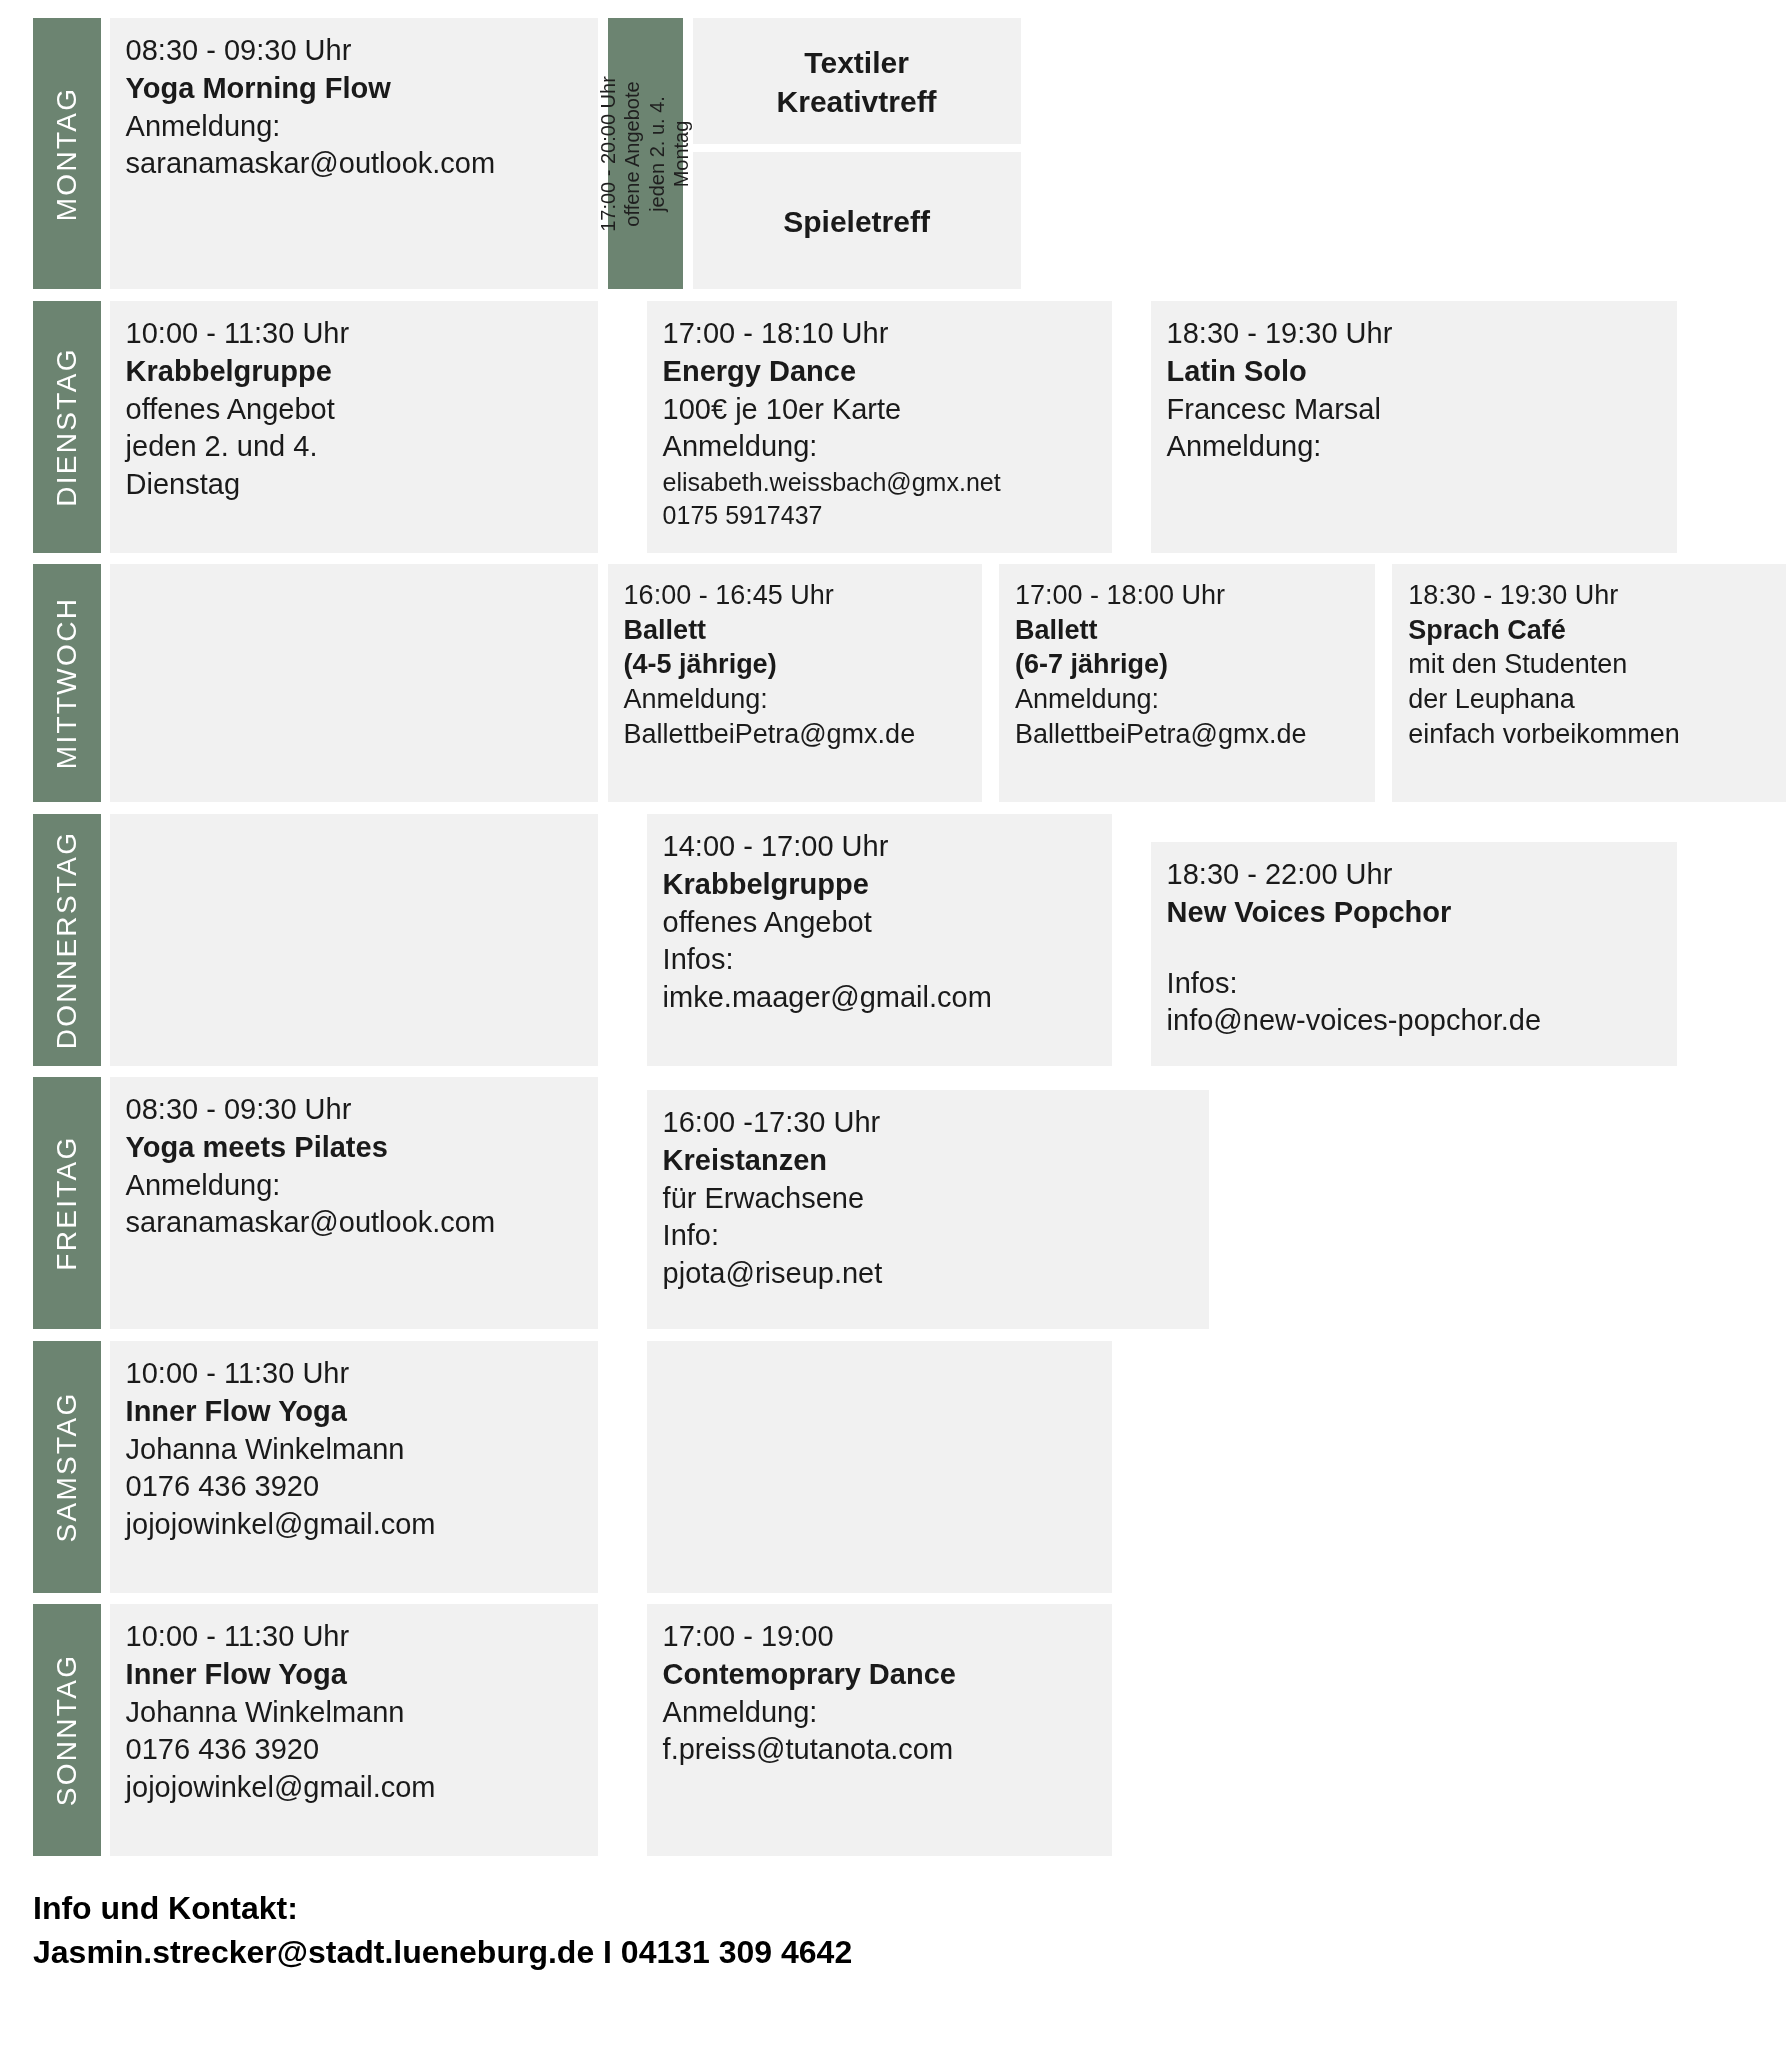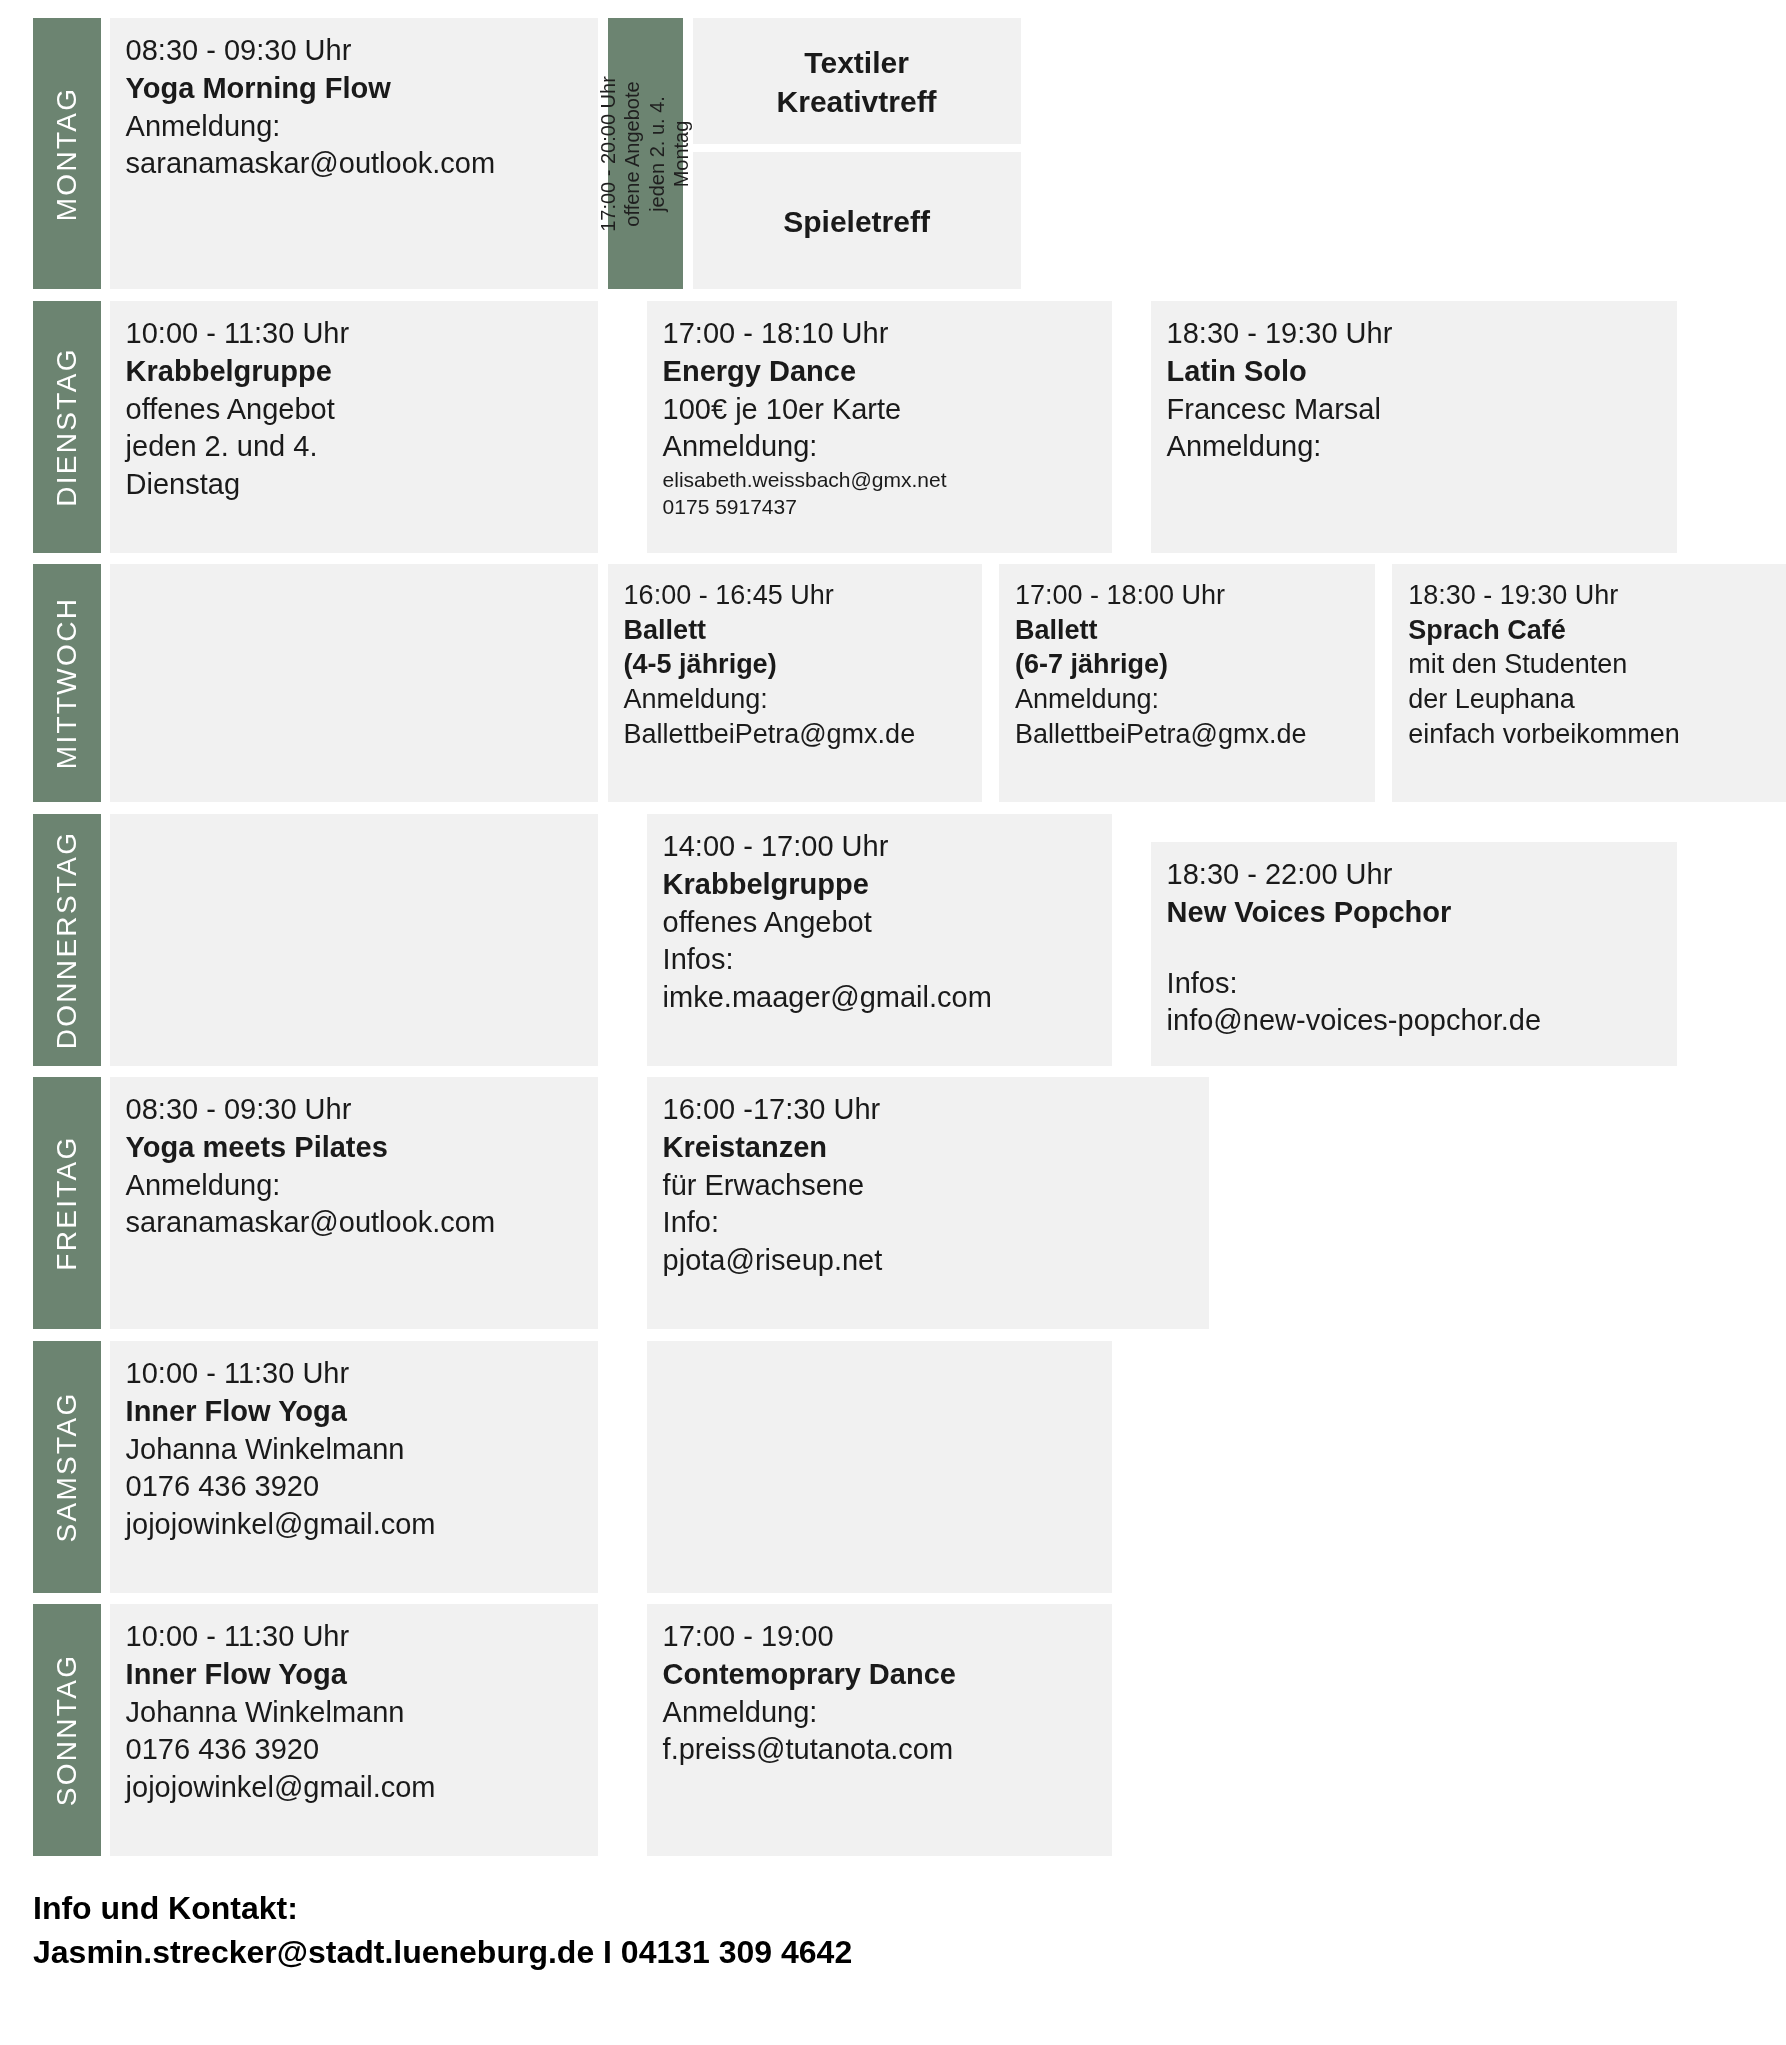--- a/index.html
+++ b/index.html
@@ -64,21 +64,21 @@
     box-sizing: border-box;
     line-height: 1.30;
     font-size: 29px;
     font-stretch: condensed;
     font-family: "Liberation Sans Narrow", "Liberation Sans", "DejaVu Sans Condensed", sans-serif;
   }
   .cell + .cell { margin-left: 10px; }
 
   .cell .ln { display: block; white-space: nowrap; }
   .cell .ln.b { font-weight: bold; }
-  .cell .ln.sm { font-size: 21px; }
+  .cell .ln.sm { font-size: 25px; }
   .cell .ln.sp { height: 33px; }
 
   
   .vblock {
     background: #6c8471;
     color: #1f1f1f;
     position: relative;
     width: 75px;
     flex: 0 0 75px;
     margin-left: 10px;
@@ -283,21 +283,21 @@
     </div>
     <div class="cells">
 
       <div class="cell" style="width:488px;">
         <span class="ln">08:30 - 09:30 Uhr</span>
         <span class="ln b">Yoga meets Pilates</span>
         <span class="ln">Anmeldung:</span>
         <span class="ln">saranamaskar@outlook.com</span>
       </div>
 
-      <div class="cell" style="width:562px; margin-left:49px;">
+      <div class="cell" style="width:562px; margin-left:49px;margin-top:13px;">
         <span class="ln">16:00 -17:30 Uhr</span>
         <span class="ln b">Kreistanzen</span>
         <span class="ln">für Erwachsene</span>
         <span class="ln">Info:</span>
         <span class="ln">pjota@riseup.net</span>
       </div>
 
     </div>
   </div>
 

